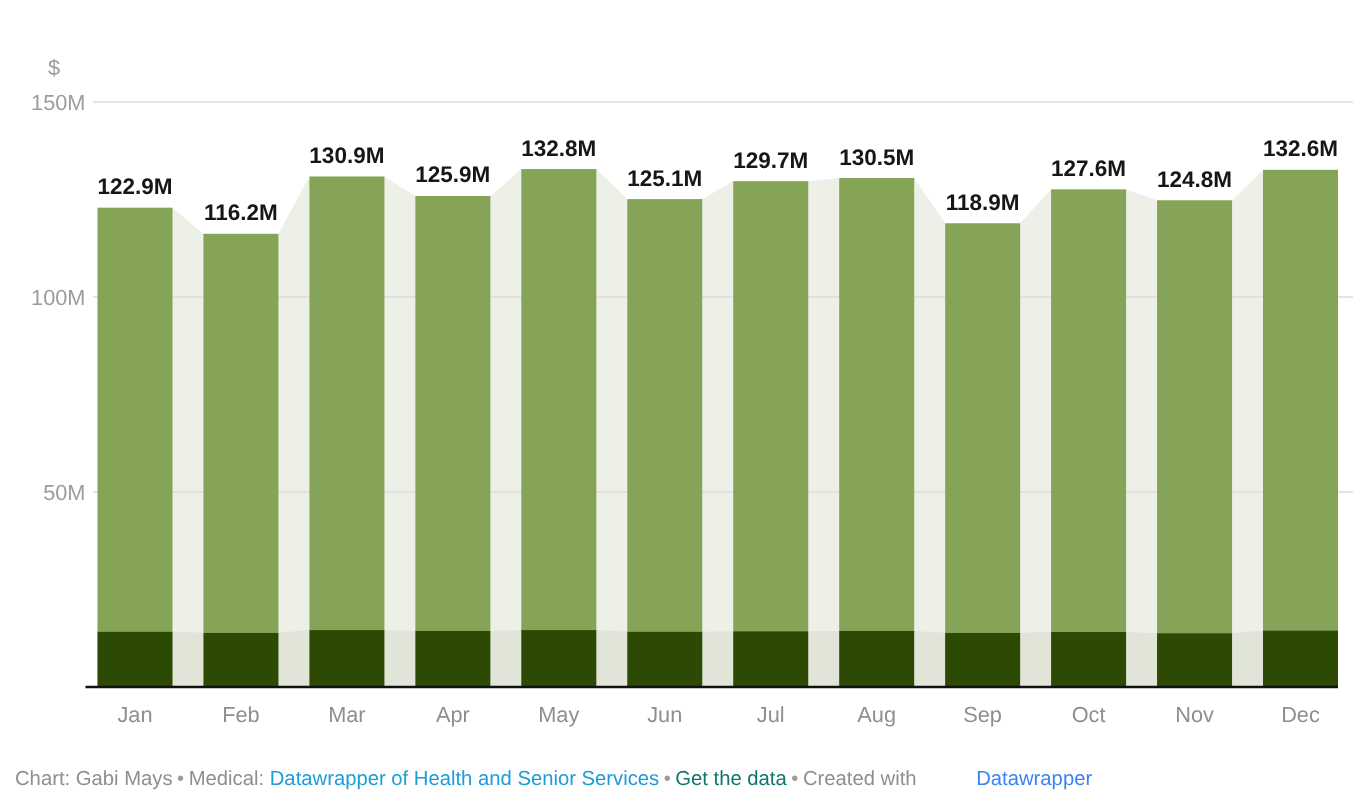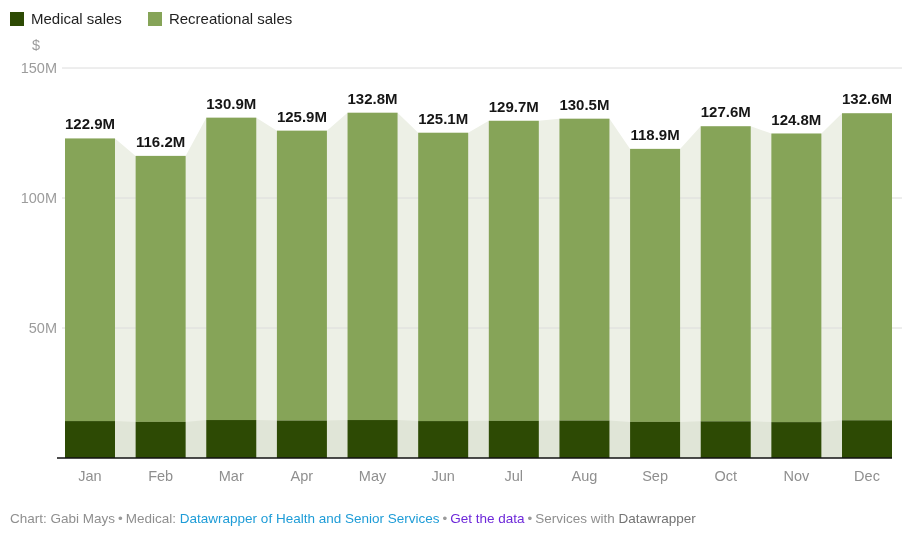--- a/index.html
+++ b/index.html
@@ -36,30 +36,20 @@
     z-index: 3;
   }
   .footer a { text-decoration: none; cursor: pointer; }
   .footer .sep { margin: 0 3px; color: #9b9b9b; }
 </style>
 </head>
 <body>
 
 <div class="page">
 
-  <div class="legend">
-    <div class="legend-item">
-      <span class="legend-swatch" style="background: rgb(45, 74, 4);"></span>
-      <span class="legend-label">Medical sales</span>
-    </div>
-    <div class="legend-item">
-      <span class="legend-swatch" style="background: rgb(134, 164, 88);"></span>
-      <span class="legend-label">Recreational sales</span>
-    </div>
-  </div>
 
   <svg id="chart-svg" width="912" height="538" viewBox="0 0 912 538">
       <polygon points="65.0,138.5 115.0,138.5 135.6,155.9 185.6,155.9 206.3,117.7 256.3,117.7 276.9,130.7 326.9,130.7 347.5,112.7 397.5,112.7 418.2,132.7 468.2,132.7 488.8,120.8 538.8,120.8 559.5,118.7 609.5,118.7 630.1,148.9 680.1,148.9 700.7,126.2 750.7,126.2 771.4,133.5 821.4,133.5 842.0,113.2 892.0,113.2 892,458 65,458" fill="#edf0e6"></polygon>
       <polygon points="65.0,421.1 115.0,421.1 135.6,421.9 185.6,421.9 206.3,420.0 256.3,420.0 276.9,420.6 326.9,420.6 347.5,420.0 397.5,420.0 418.2,421.1 468.2,421.1 488.8,420.8 538.8,420.8 559.5,420.6 609.5,420.6 630.1,421.9 680.1,421.9 700.7,421.3 750.7,421.3 771.4,422.1 821.4,422.1 842.0,420.3 892.0,420.3 892,458 65,458" fill="#e0e5d7"></polygon>
       <line x1="62" y1="68" x2="902" y2="68" stroke="#dcdcdc" stroke-width="1"></line>
       <text x="57" y="73" text-anchor="end" font-size="14.5" fill="#9c9c9c">150M</text>
       <line x1="62" y1="198" x2="902" y2="198" stroke="#dcdcdc" stroke-width="1"></line>
       <text x="57" y="203" text-anchor="end" font-size="14.5" fill="#9c9c9c">100M</text>
       <line x1="62" y1="328" x2="902" y2="328" stroke="#dcdcdc" stroke-width="1"></line>
       <text x="57" y="333" text-anchor="end" font-size="14.5" fill="#9c9c9c">50M</text>
@@ -110,17 +100,17 @@
       <text x="796.3636363636364" y="481" text-anchor="middle" font-size="14.5" fill="#8f8f8f">Nov</text>
       <rect x="842" y="113.24000000000001" width="50" height="307.06" fill="#86a458"></rect>
       <rect x="842" y="420.3" width="50" height="37.69999999999999" fill="#2d4a04"></rect>
       <text x="867" y="104.24000000000001" text-anchor="middle" font-size="15" font-weight="bold" fill="#161616">132.6M</text>
       <text x="867" y="481" text-anchor="middle" font-size="14.5" fill="#8f8f8f">Dec</text>
       <line x1="57" y1="458" x2="892" y2="458" stroke="#111111" stroke-width="1.7"></line>
     </svg>
 
   <div class="footer">
     <span>Chart: Gabi Mays</span><span class="sep">•</span><span>Medical:</span>
-    <a style="color: rgb(30, 156, 215);">Datawrapper of Health and Senior Services</a><span class="sep">•</span><a style="color: #6d28d9;">Get the data</a><span class="sep">•</span><span>Services with</span>
-    <a style="color: #737373;">Datawrapper</a>
+    <a style="color: rgb(30, 156, 215);">Datawrapper of Health and Senior Services</a><span class="sep">•</span><a style="color: #0f766e;">Get the data</a><span class="sep">•</span><span>Created with</span>
+    <a style="color: #3b82f6; margin-left: 36px;">Datawrapper</a>
   </div>
 
 </div>
 
 </body></html>

